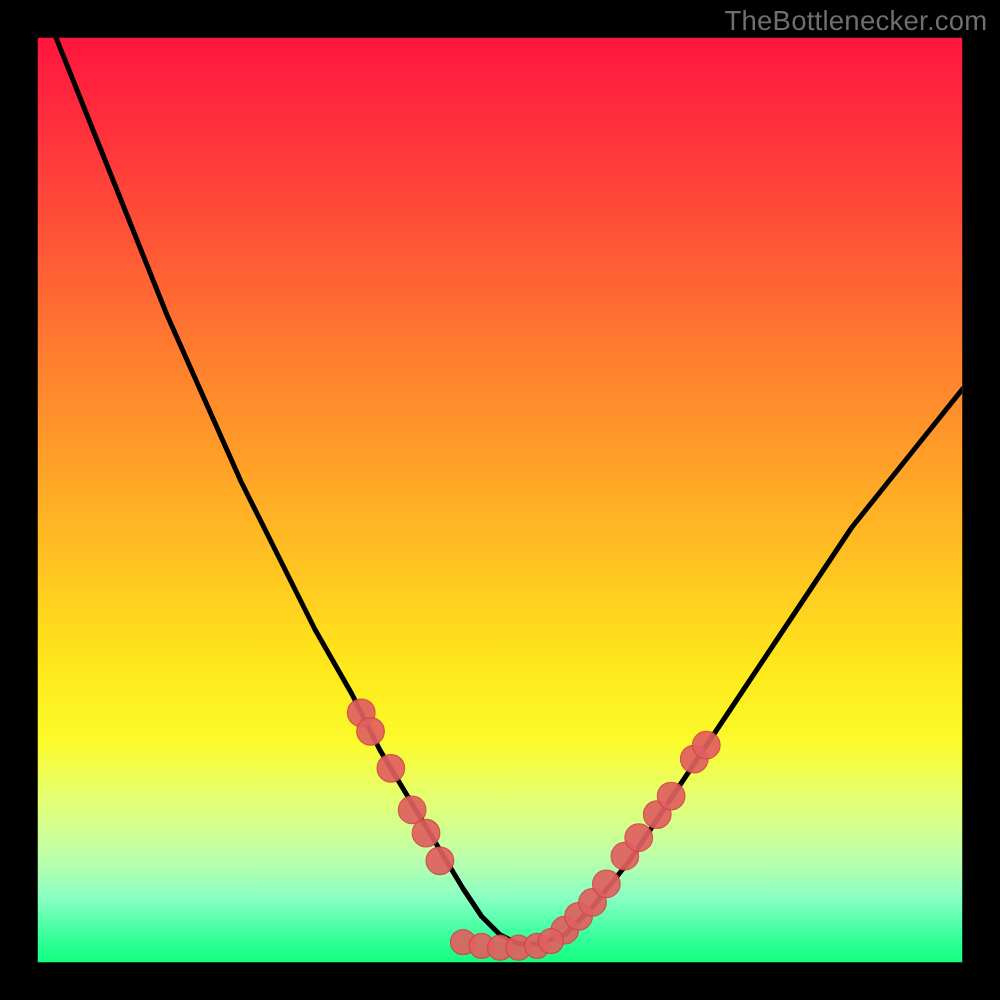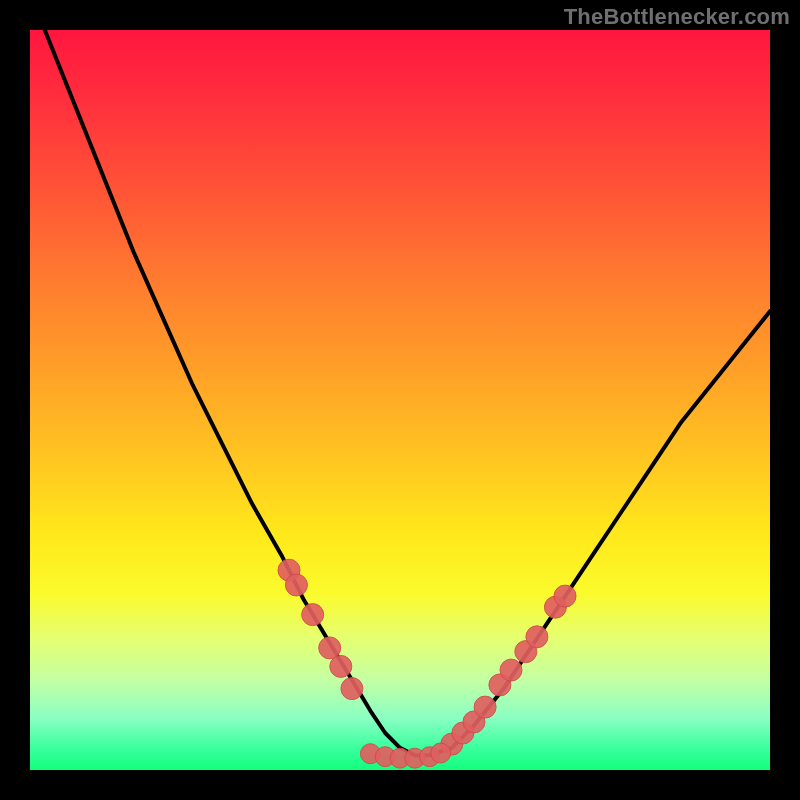--- a/index.html
+++ b/index.html
@@ -45,21 +45,21 @@
        #3bff9e 97%,
        #12ff7e 100%
     );
   }
   .watermark {
     position: absolute;
     top: 4px;
     right: 10px;
     color: #6f6f72;
     font-size: 22px;
-    font-weight: 700;
+    font-weight: 400;
     letter-spacing: 0.2px;
     user-select: none;
     text-align: center;
   }
   svg {
     position: absolute;
     left: 0; top: 0;
   }
 </style>
 </head>

